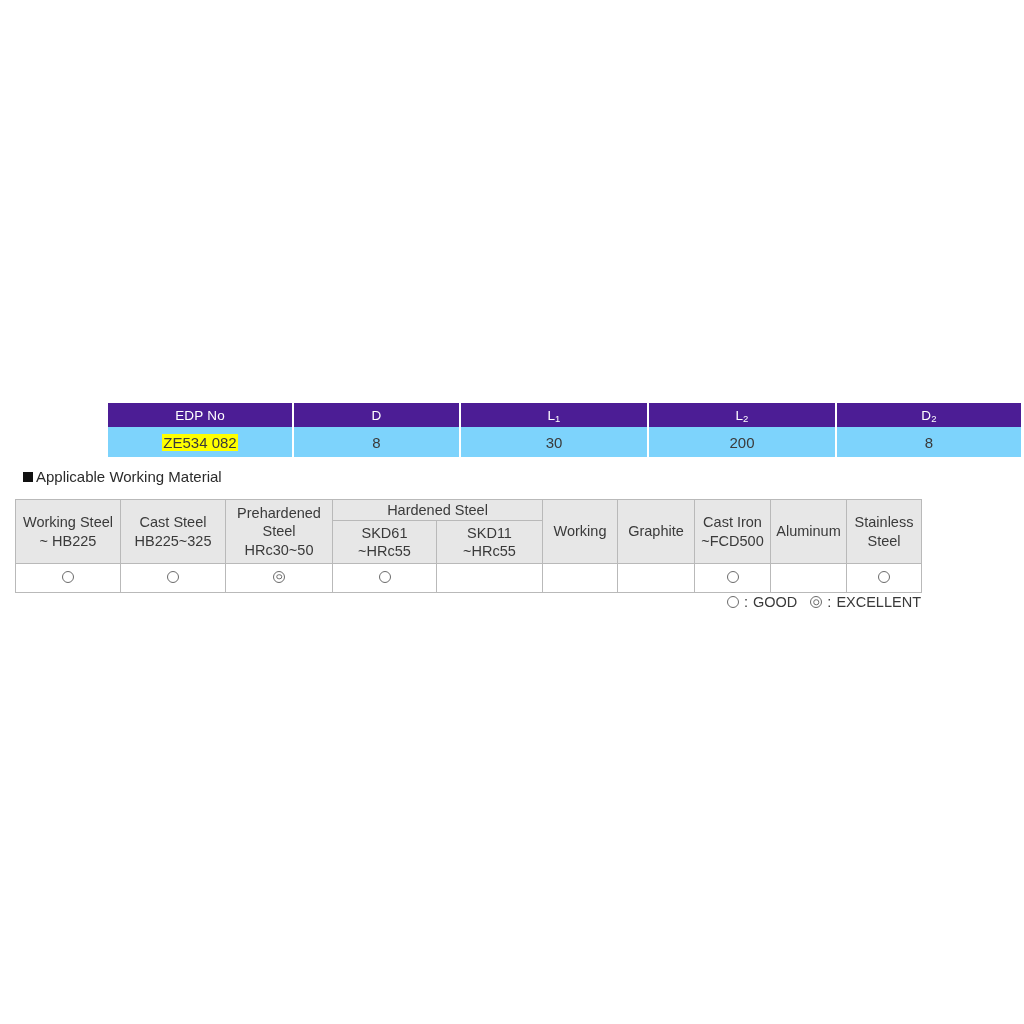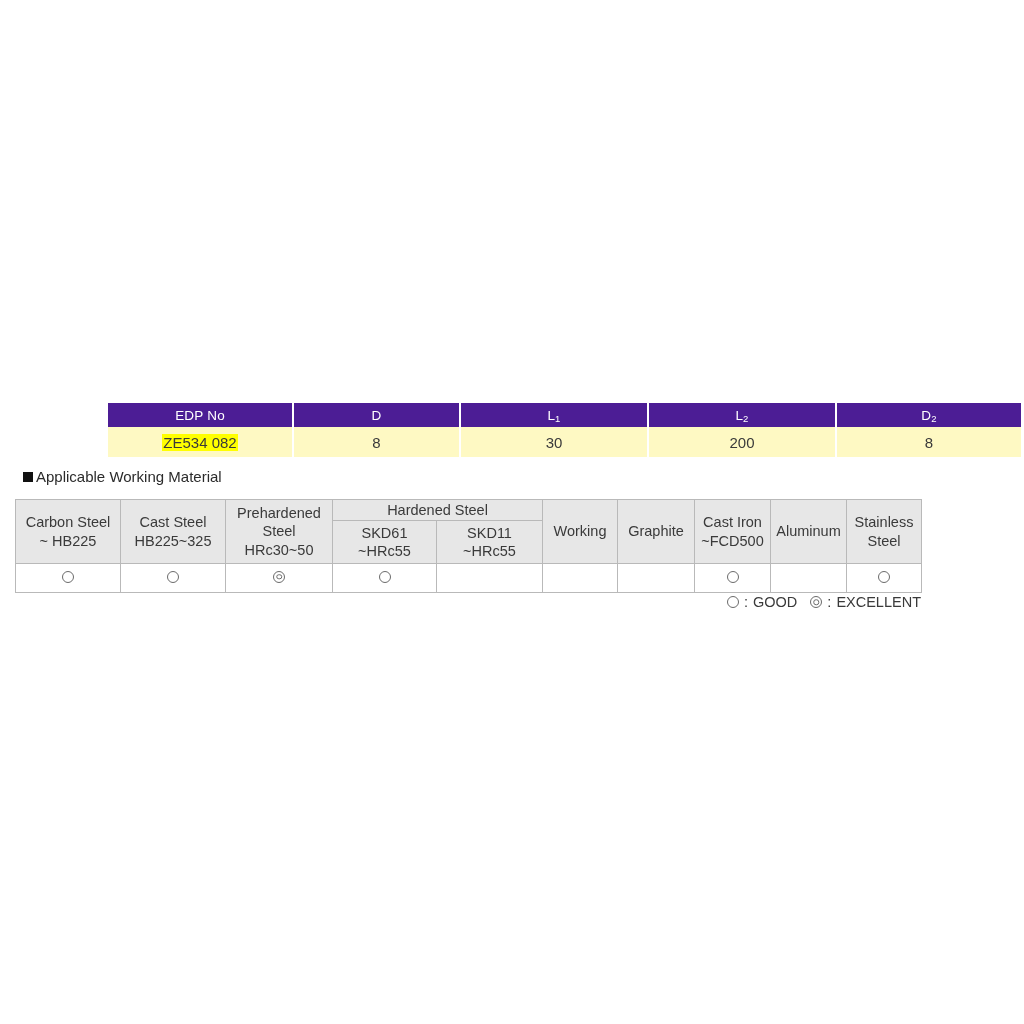--- a/index.html
+++ b/index.html
@@ -41,21 +41,21 @@
   #spec-table th {
     background: #4c1d95;
     color: #ffffff;
     font-weight: normal;
     font-size: 13.5px;
     border-right: 2px solid #ffffff;
     letter-spacing: 0.2px;
   }
   #spec-table th:last-child { border-right: none; margin-left: 46px; }
   #spec-table td {
-    background: #fef9c3;
+    background: #7dd3fc;
     color: #3a3a3a;
     font-size: 15px;
     border-right: 2px solid #ffffff;
   }
   #spec-table td:last-child { border-right: none; }
   #spec-table th sub,
   #spec-table td sub {
     font-size: 9.5px;
     vertical-align: baseline;
     position: relative;
@@ -210,21 +210,21 @@
     <col style="width:106px">
     <col style="width:75px">
     <col style="width:77px">
     <col style="width:76px">
     <col style="width:76px">
     <col style="width:75px">
   </colgroup>
   <thead>
     <tr>
       <th rowspan="2">
-        <div>Carbon Steel</div>
+        <div>Working Steel</div>
         <div>~ HB225</div>
       </th>
       <th rowspan="2">
         <div>Cast Steel</div>
         <div>HB225~325</div>
       </th>
       <th rowspan="2">
         <div>Prehardened</div>
         <div>Steel</div>
         <div>HRc30~50</div>

